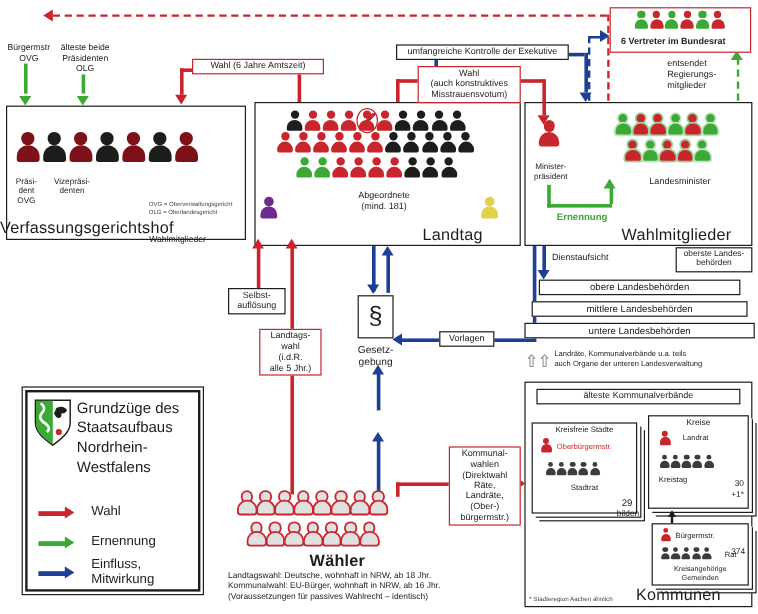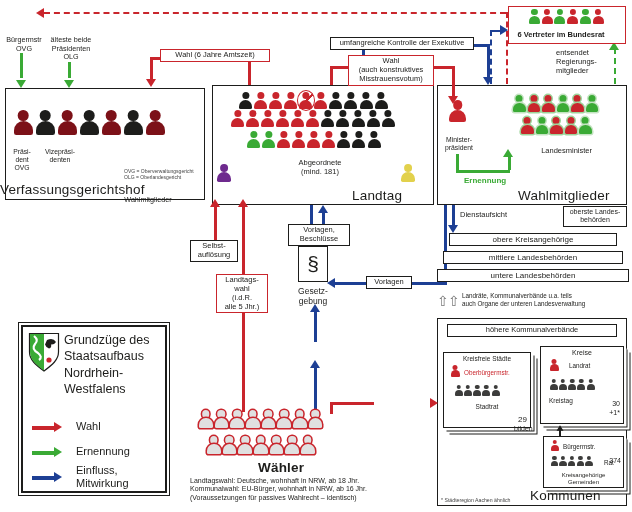--- a/index.html
+++ b/index.html
@@ -212,29 +212,29 @@
       <span class="person stroked" style="--c: #c9252c; --s: #9ed49b;"></span>
       <span class="person stroked" style="--c: #3aaa35; --s: #c4e3c2;"></span>
     </div>
   <div class="txt" style="left:520px;top:146px;width:72px;font-size:7.5px;text-align:right;">Landesminister</div>
   <div class="txt" style="left:464px;top:176px;font-size:8px;color:#3aaa35;font-weight:bold;">Ernennung</div>
   <div class="title" style="left:518px;top:188px;">Wahlmitglieder</div>
 
   <div class="txt" style="left:460px;top:210px;font-size:7.5px;background:#fff;">Dienstaufsicht</div>
   <div class="lbl" style="left:563px;top:206px;width:64px;font-size:7px;">oberste Landes-
 behörden</div>
-  <div class="lbl" style="left:449px;top:233px;width:168px;font-size:8px;">obere Kreisangehörige</div>
+  <div class="lbl" style="left:449px;top:233px;width:168px;font-size:8px;">obere Landesbehörden</div>
   <div class="lbl" style="left:443px;top:251px;width:180px;font-size:8px;">mittlere Landesbehörden</div>
   <div class="lbl" style="left:437px;top:269px;width:192px;font-size:8px;">untere Landesbehörden</div>
   <span class="txt" style="left:437px;top:293px;font-size:14px;color:#777;">⇧</span>
   <span class="txt" style="left:448px;top:293px;font-size:14px;color:#777;">⇧</span>
   <div class="txt" style="left:462px;top:292px;width:168px;font-size:6.3px;">Landräte, Kommunalverbände u.a. teils
 auch Organe der unteren Landesverwaltung</div>
 
-  <div class="lbl" style="left:447px;top:324px;width:170px;font-size:7.5px;">höhere Kommunalverbände</div>
+  <div class="lbl" style="left:447px;top:324px;width:170px;font-size:7.5px;">älteste Kommunalverbände</div>
 
   <div class="stack" style="left:443px;top:352px;width:88px;height:76px;">
     <div class="txt" style="left:0;top:2px;width:100%;font-size:6.5px;text-align:center;">Kreisfreie Städte</div>
     <div class="ppl" style="left:6px;top:12px;font-size:9px;">
         <span class="person" style="--c: #c9252c;"></span>
       </div>
     <div class="txt" style="left:20px;top:16px;font-size:6.3px;color:#c9252c;">Oberbürgermstr.</div>
     <div class="ppl" style="left:10px;top:32px;font-size:8px;">
         <span class="person" style="--c: #3c3c3b;"></span>
         <span class="person" style="--c: #3c3c3b;"></span>
@@ -288,26 +288,31 @@
 
   <div class="txt" style="left:441px;top:497px;font-size:5.2px;color:#444;">* Städteregion Aachen ähnlich</div>
   <div class="title" style="left:530px;top:488px;">Kommunen</div>
 
   <div class="lbl" style="left:190px;top:240px;width:48px;">Selbst-
 auflösung</div>
   <div class="lbl rb" style="left:216px;top:274px;width:52px;">Landtags-
 wahl
 (i.d.R.
 alle 5 Jhr.)</div>
-  <div class="lbl" style="left:288px;top:224px;width:62px;">Vorlagen,
-Beschlüsse</div>
   <div class="box" style="left:298px;top:246px;width:30px;height:36px;text-align:center;font-size:21px;line-height:34px;"><span>§</span></div>
   <div class="txt" style="left:292px;top:286px;width:42px;font-size:8.5px;text-align:center;">Gesetz-
 gebung</div>
   <div class="lbl" style="left:366px;top:276px;width:46px;">Vorlagen</div>
+  <div class="lbl rb" style="left:374px;top:372px;width:60px;">Kommunal-
+wahlen
+(Direktwahl
+Räte,
+Landräte,
+(Ober-)
+bürgermstr.)</div>
 
   <div class="ppl" style="left:198px;top:410px;font-size:13.5px;">
       <span class="person stroked" style="--c: #e0e0e0; --s: #c9252c;"></span>
       <span class="person stroked" style="--c: #e0e0e0; --s: #c9252c;"></span>
       <span class="person stroked" style="--c: #e0e0e0; --s: #c9252c;"></span>
       <span class="person stroked" style="--c: #e0e0e0; --s: #c9252c;"></span>
       <span class="person stroked" style="--c: #e0e0e0; --s: #c9252c;"></span>
       <span class="person stroked" style="--c: #e0e0e0; --s: #c9252c;"></span>
       <span class="person stroked" style="--c: #e0e0e0; --s: #c9252c;"></span>
       <span class="person stroked" style="--c: #e0e0e0; --s: #c9252c;"></span>

